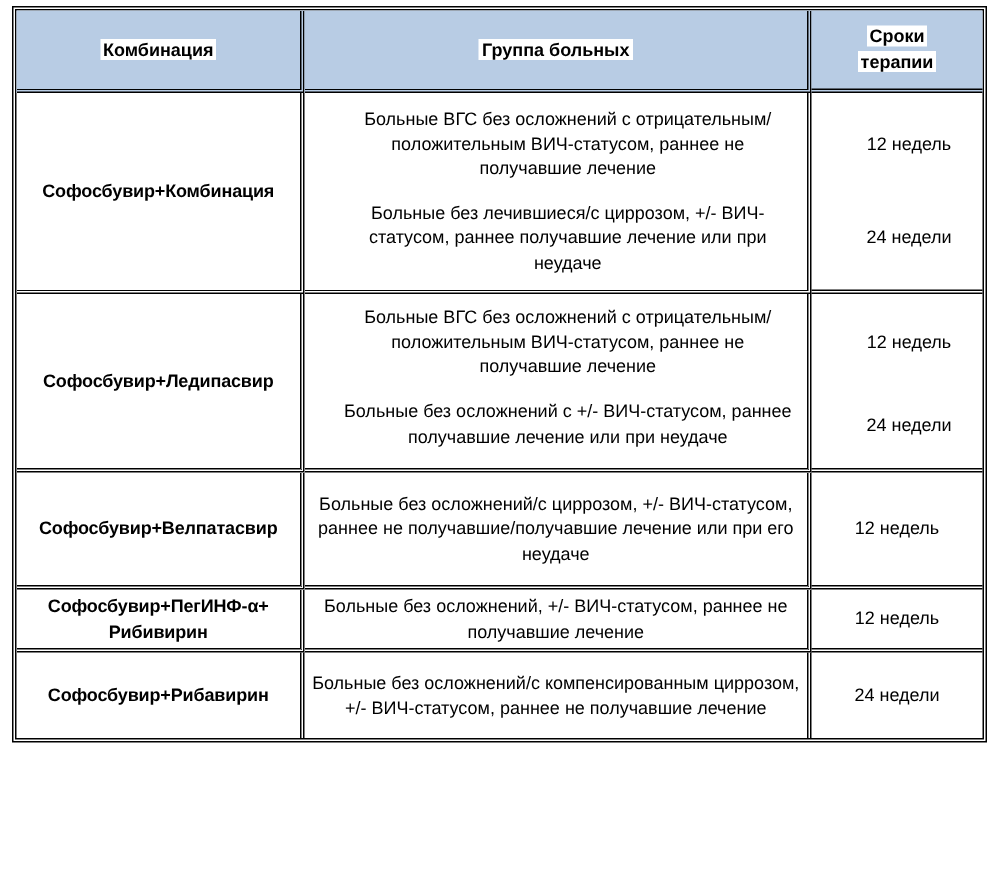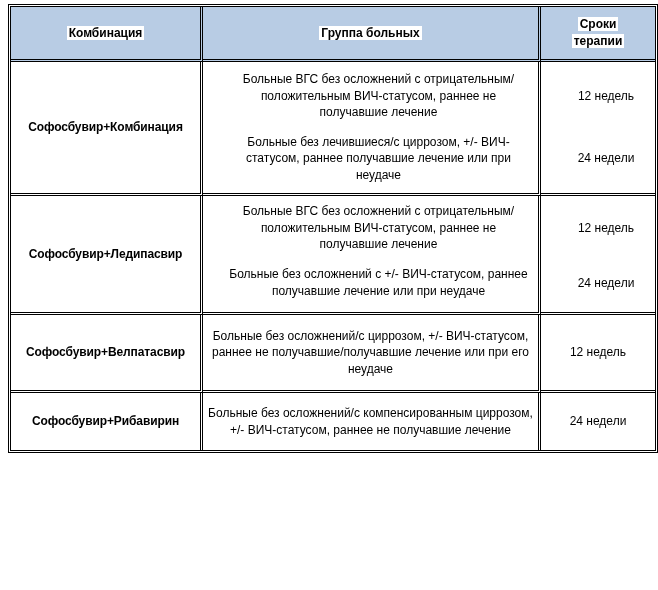--- a/index.html
+++ b/index.html
@@ -151,20 +151,25 @@
           </div>
         </td>
       </tr>
 
       <tr style="height:78px;">
         <td class="combo-cell">Софосбувир+Велпатасвир</td>
         <td class="group-cell">Больные без осложнений/с циррозом, +/- ВИЧ-статусом, раннее не получавшие/получавшие лечение или при его неудаче</td>
         <td class="dur-cell">12 недель</td>
       </tr>
 
+      <tr style="height:38px;">
+        <td class="combo-cell">Софосбувир+ПегИНФ-α+ Рибивирин</td>
+        <td class="group-cell">Больные без осложнений, +/- ВИЧ-статусом, раннее не получавшие лечение</td>
+        <td class="dur-cell">12 недель</td>
+      </tr>
 
 
 
       <tr style="height:57px;">
         <td class="combo-cell">Софосбувир+Рибавирин</td>
         <td class="group-cell">Больные без осложнений/с компенсированным циррозом, +/- ВИЧ-статусом, раннее не получавшие лечение</td>
         <td class="dur-cell">24 недели</td>
       </tr>
 
     </tbody>

